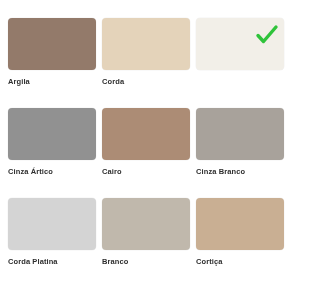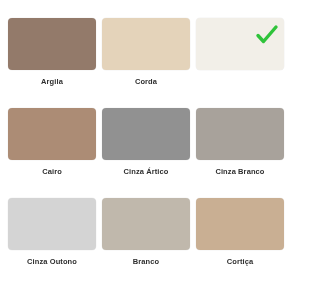--- a/index.html
+++ b/index.html
@@ -16,21 +16,20 @@
   #palette-grid {
     width: 292px;
     height: 292px;
     box-sizing: border-box;
     padding: 18px 8px 8px 8px;
     display: grid;
     grid-template-columns: repeat(3, 1fr);
     grid-template-rows: repeat(3, 1fr);
     column-gap: 6px;
     row-gap: 4px;
-    text-align: center;
   }
   .swatch-cell {
     display: flex;
     flex-direction: column;
     align-items: stretch;
     justify-content: flex-start;
   }
   .swatch-chip {
     position: relative;
     height: 52px;
@@ -72,37 +71,37 @@
 
   <div class="swatch-cell">
     <div class="swatch-chip" style="background-color: rgb(242, 239, 232);">
       <svg class="check-icon" viewBox="0 0 26 26" aria-hidden="true">
         <path d="M4 13.5 L9.5 19.5 L22 5" fill="none" stroke="#2FC33A" stroke-width="3.4" stroke-linecap="round" stroke-linejoin="round"></path>
       </svg>
     </div>
   </div>
 
   <div class="swatch-cell">
-    <div class="swatch-chip" style="background-color: rgb(172, 140, 117);"></div>
-    <div class="swatch-label">Cairo</div>
+    <div class="swatch-chip" style="background-color: rgb(145, 145, 145);"></div>
+    <div class="swatch-label">Cinza Ártico</div>
   </div>
 
   <div class="swatch-cell">
-    <div class="swatch-chip" style="background-color: rgb(145, 145, 145);"></div>
-    <div class="swatch-label">Cinza Ártico</div>
+    <div class="swatch-chip" style="background-color: rgb(172, 140, 117);"></div>
+    <div class="swatch-label">Cairo</div>
   </div>
 
   <div class="swatch-cell">
     <div class="swatch-chip" style="background-color: rgb(168, 162, 155);"></div>
     <div class="swatch-label">Cinza Branco</div>
   </div>
 
   <div class="swatch-cell">
     <div class="swatch-chip" style="background-color: rgb(212, 212, 212);"></div>
-    <div class="swatch-label">Cinza Outono</div>
+    <div class="swatch-label">Corda Platina</div>
   </div>
 
   <div class="swatch-cell">
     <div class="swatch-chip" style="background-color: rgb(192, 184, 172);"></div>
     <div class="swatch-label">Branco</div>
   </div>
 
   <div class="swatch-cell">
     <div class="swatch-chip" style="background-color: rgb(201, 175, 147);"></div>
     <div class="swatch-label">Cortiça</div>

